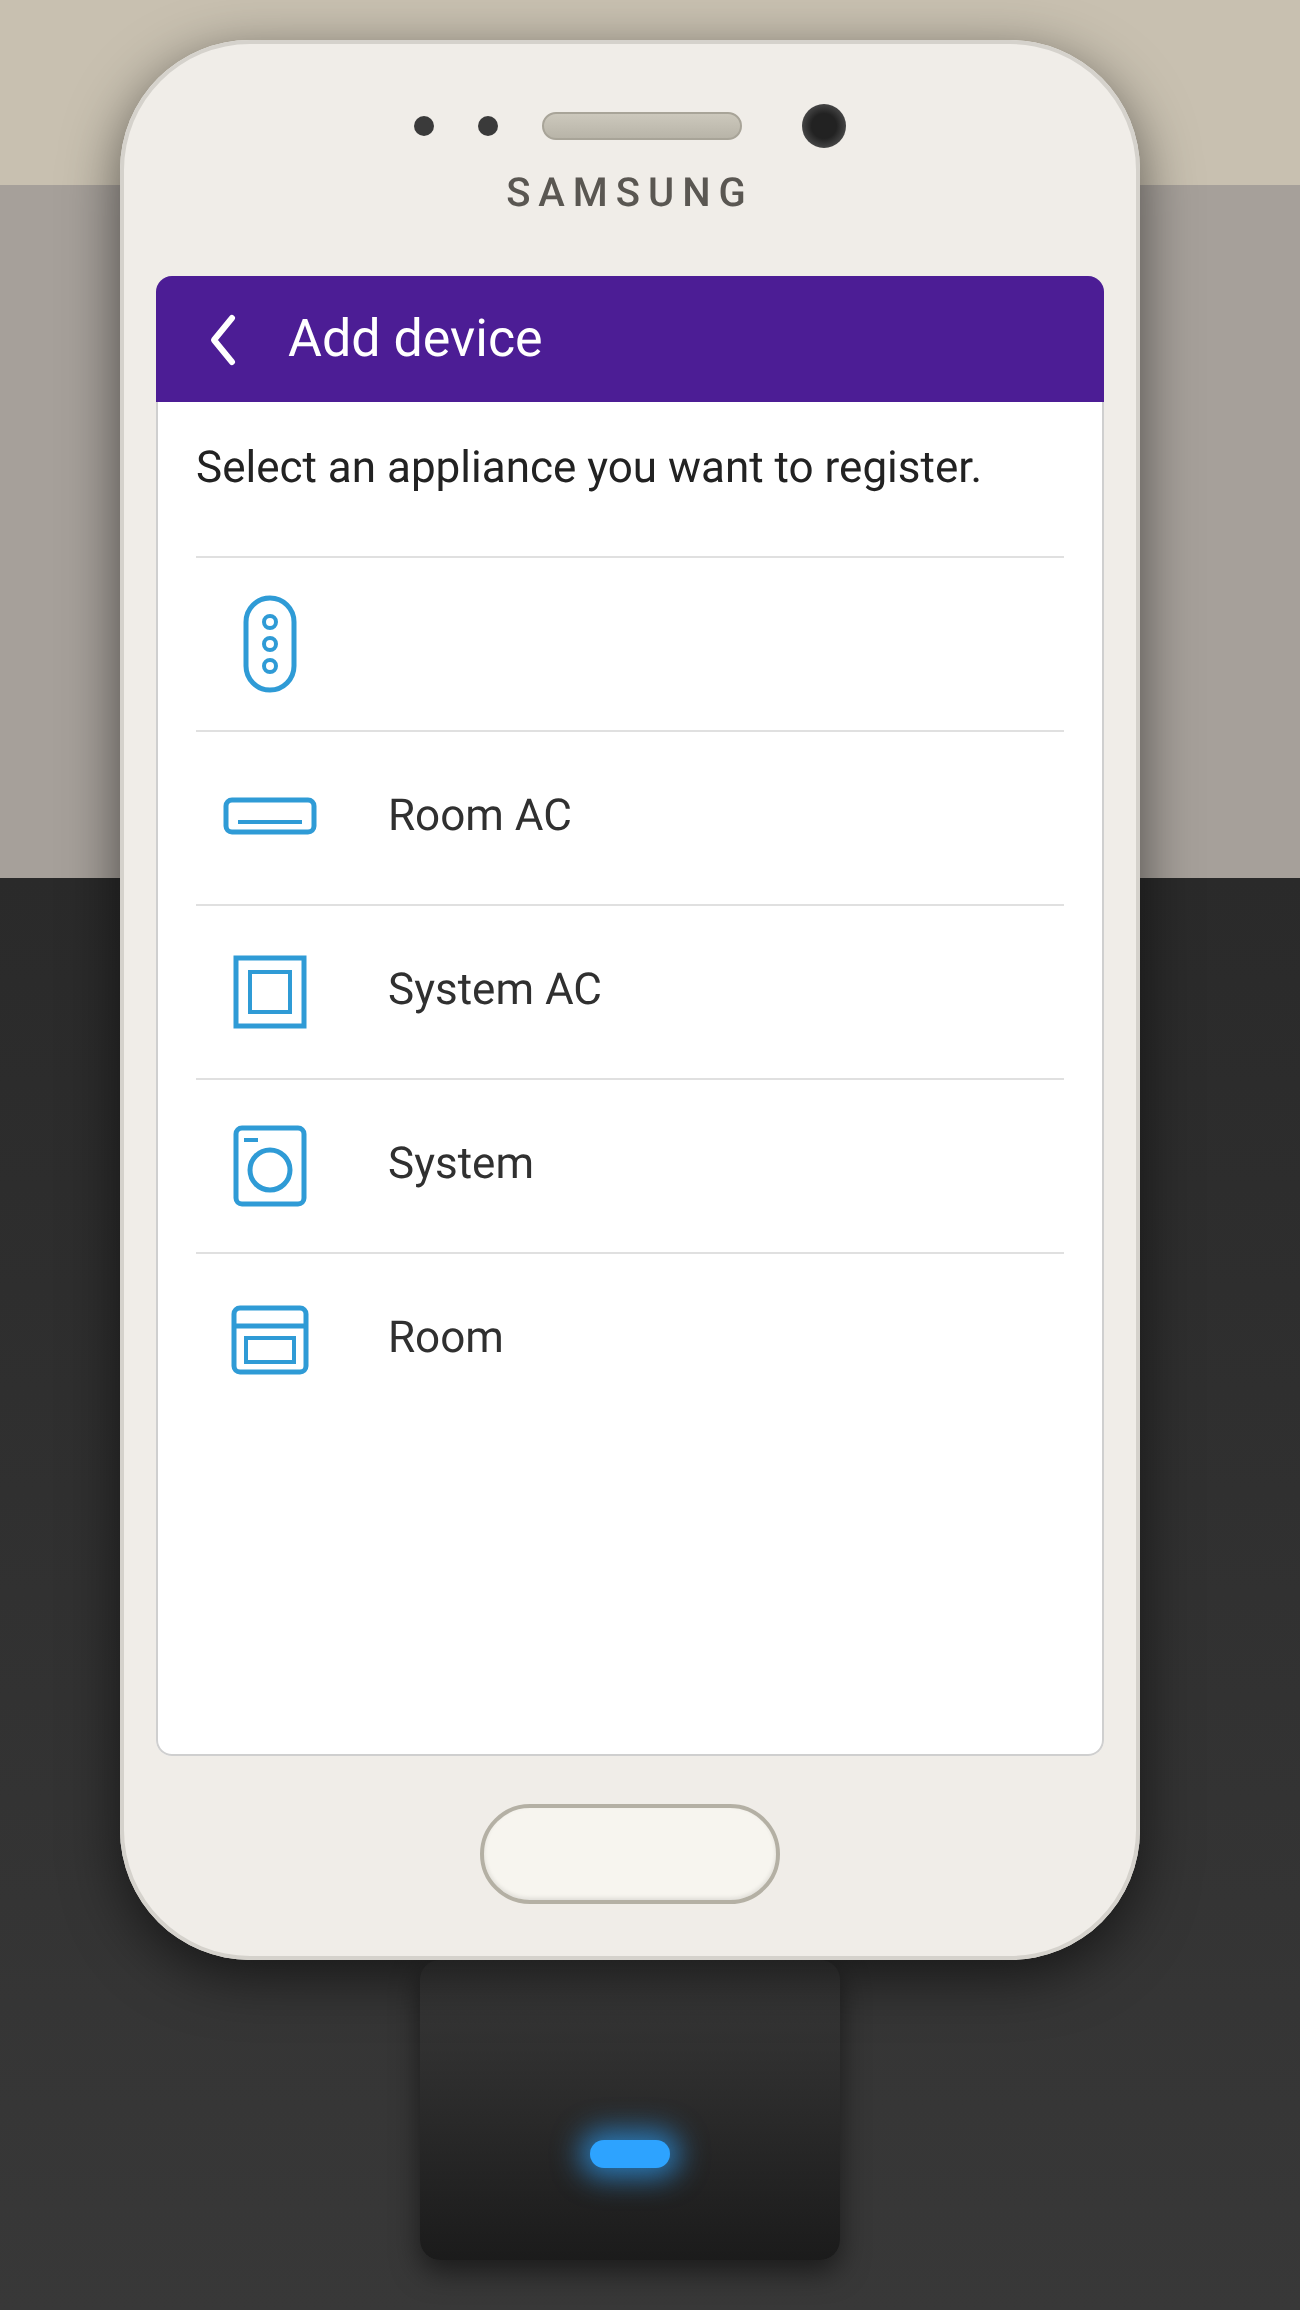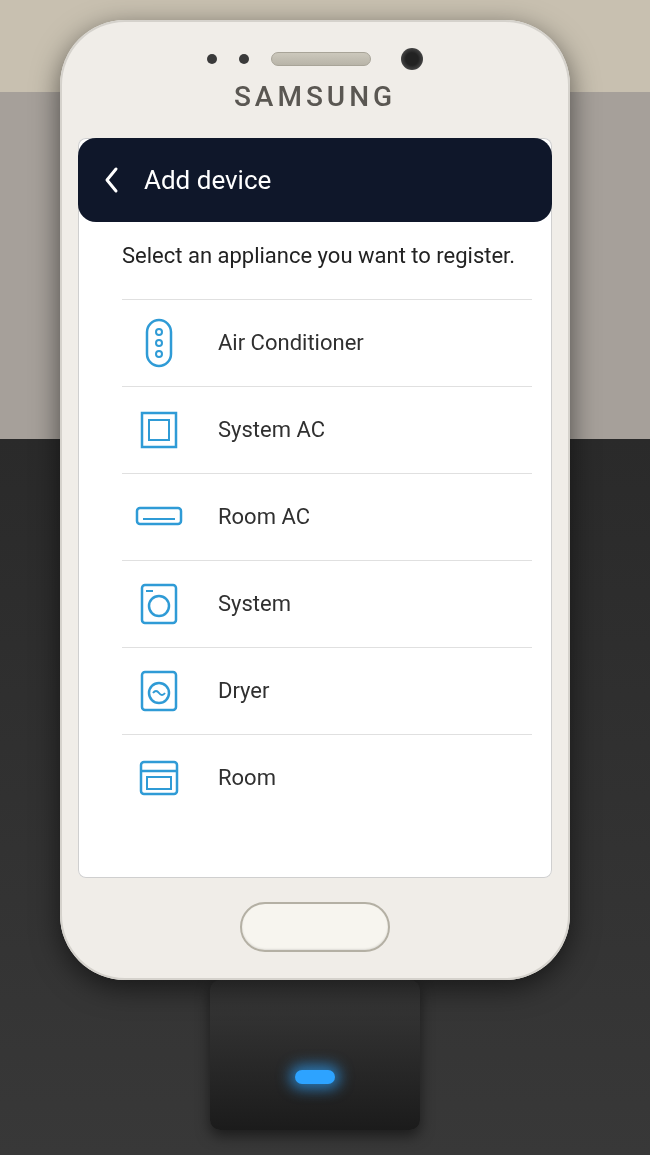--- a/index.html
+++ b/index.html
@@ -49,52 +49,50 @@
     }
     .front-cam {
       width: 22px; height: 22px; border-radius: 50%;
       background: radial-gradient(circle,#222 40%,#444 70%,#222 100%);
       margin-left: 8px;
     }
     .brand {
       font-weight: 500;
       letter-spacing: 4px;
       color: #5a5752;
-      font-size: 28px;
+      font-size: 20px;
     }
     .screen {
       position: absolute;
       left: 18px; right: 18px;
       top: 118px; bottom: 102px;
       background: #ffffff;
       border-radius: 8px;
       overflow: hidden;
       box-shadow: inset 0 0 0 1px #cfcfcf;
     }
     .titlebar {
-      height: 84px;
-      background: #0f172a;
+      height: 63px;
+      background: #4c1d95;
       display: flex;
       align-items: center;
       padding: 0 18px;
       color: #ffffff;
-      border-radius: 18px;
     }
     .back {
       width: 30px; height: 30px;
       display: flex; align-items: center; justify-content: center;
       margin-right: 18px;
     }
     .title {
       font-size: 26px;
       font-weight: 400;
     }
     .content {
       padding: 20px 20px 0 20px;
-      margin-left: 24px;
     }
     .instruction {
       font-size: 22px;
       color: #222;
       line-height: 1.3;
       margin-bottom: 28px;
     }
     .list-item {
       display: flex;
       align-items: center;
@@ -175,64 +173,53 @@
 
       <div class="list-item">
         <span class="item-icon">
           <svg width="28" height="50" viewBox="0 0 28 50">
             <rect x="2" y="2" width="24" height="46" rx="12" fill="none" stroke="#2f9bd6" stroke-width="2.5"></rect>
             <circle cx="14" cy="14" r="3" fill="none" stroke="#2f9bd6" stroke-width="2"></circle>
             <circle cx="14" cy="25" r="3" fill="none" stroke="#2f9bd6" stroke-width="2"></circle>
             <circle cx="14" cy="36" r="3" fill="none" stroke="#2f9bd6" stroke-width="2"></circle>
           </svg>
         </span>
-        <span class="item-label">Air Conditioner</span>
+      </div>
+
+      <div class="list-item">
+        <span class="item-icon">
+          <svg width="48" height="26" viewBox="0 0 48 26">
+            <rect x="2" y="4" width="44" height="16" rx="3" fill="none" stroke="#2f9bd6" stroke-width="2.5"></rect>
+            <line x1="8" y1="15" x2="40" y2="15" stroke="#2f9bd6" stroke-width="2"></line>
+          </svg>
+        </span>
+        <span class="item-label">Room AC</span>
       </div>
 
       <div class="list-item">
         <span class="item-icon">
           <svg width="40" height="40" viewBox="0 0 40 40">
             <rect x="3" y="3" width="34" height="34" fill="none" stroke="#2f9bd6" stroke-width="2.5"></rect>
             <rect x="10" y="10" width="20" height="20" fill="none" stroke="#2f9bd6" stroke-width="2"></rect>
           </svg>
         </span>
         <span class="item-label">System AC</span>
-      </div>
-
-      <div class="list-item">
-        <span class="item-icon">
-          <svg width="48" height="26" viewBox="0 0 48 26">
-            <rect x="2" y="4" width="44" height="16" rx="3" fill="none" stroke="#2f9bd6" stroke-width="2.5"></rect>
-            <line x1="8" y1="15" x2="40" y2="15" stroke="#2f9bd6" stroke-width="2"></line>
-          </svg>
-        </span>
-        <span class="item-label">Room AC</span>
       </div>
 
       <div class="list-item">
         <span class="item-icon">
           <svg width="40" height="44" viewBox="0 0 40 44">
             <rect x="3" y="3" width="34" height="38" rx="3" fill="none" stroke="#2f9bd6" stroke-width="2.5"></rect>
             <circle cx="20" cy="24" r="10" fill="none" stroke="#2f9bd6" stroke-width="2.5"></circle>
             <line x1="7" y1="9" x2="14" y2="9" stroke="#2f9bd6" stroke-width="2"></line>
           </svg>
         </span>
         <span class="item-label">System</span>
       </div>
 
-      <div class="list-item">
-        <span class="item-icon">
-          <svg width="40" height="44" viewBox="0 0 40 44">
-            <rect x="3" y="3" width="34" height="38" rx="3" fill="none" stroke="#2f9bd6" stroke-width="2.5"></rect>
-            <circle cx="20" cy="24" r="10" fill="none" stroke="#2f9bd6" stroke-width="2.5"></circle>
-            <path d="M14,24 Q17,20 20,24 T26,24" fill="none" stroke="#2f9bd6" stroke-width="2"></path>
-          </svg>
-        </span>
-        <span class="item-label">Dryer</span>
-      </div>
 
 
       <div class="list-item">
         <span class="item-icon">
           <svg width="42" height="38" viewBox="0 0 42 38">
             <rect x="3" y="3" width="36" height="32" rx="3" fill="none" stroke="#2f9bd6" stroke-width="2.5"></rect>
             <line x1="3" y1="12" x2="39" y2="12" stroke="#2f9bd6" stroke-width="2.5"></line>
             <rect x="9" y="18" width="24" height="12" fill="none" stroke="#2f9bd6" stroke-width="2"></rect>
           </svg>
         </span>

